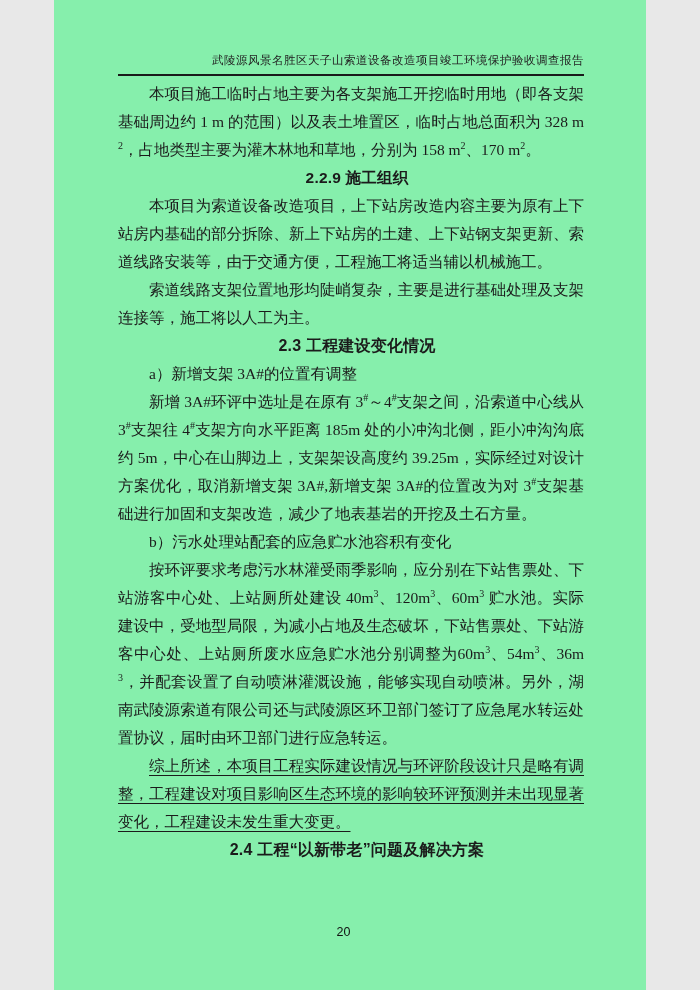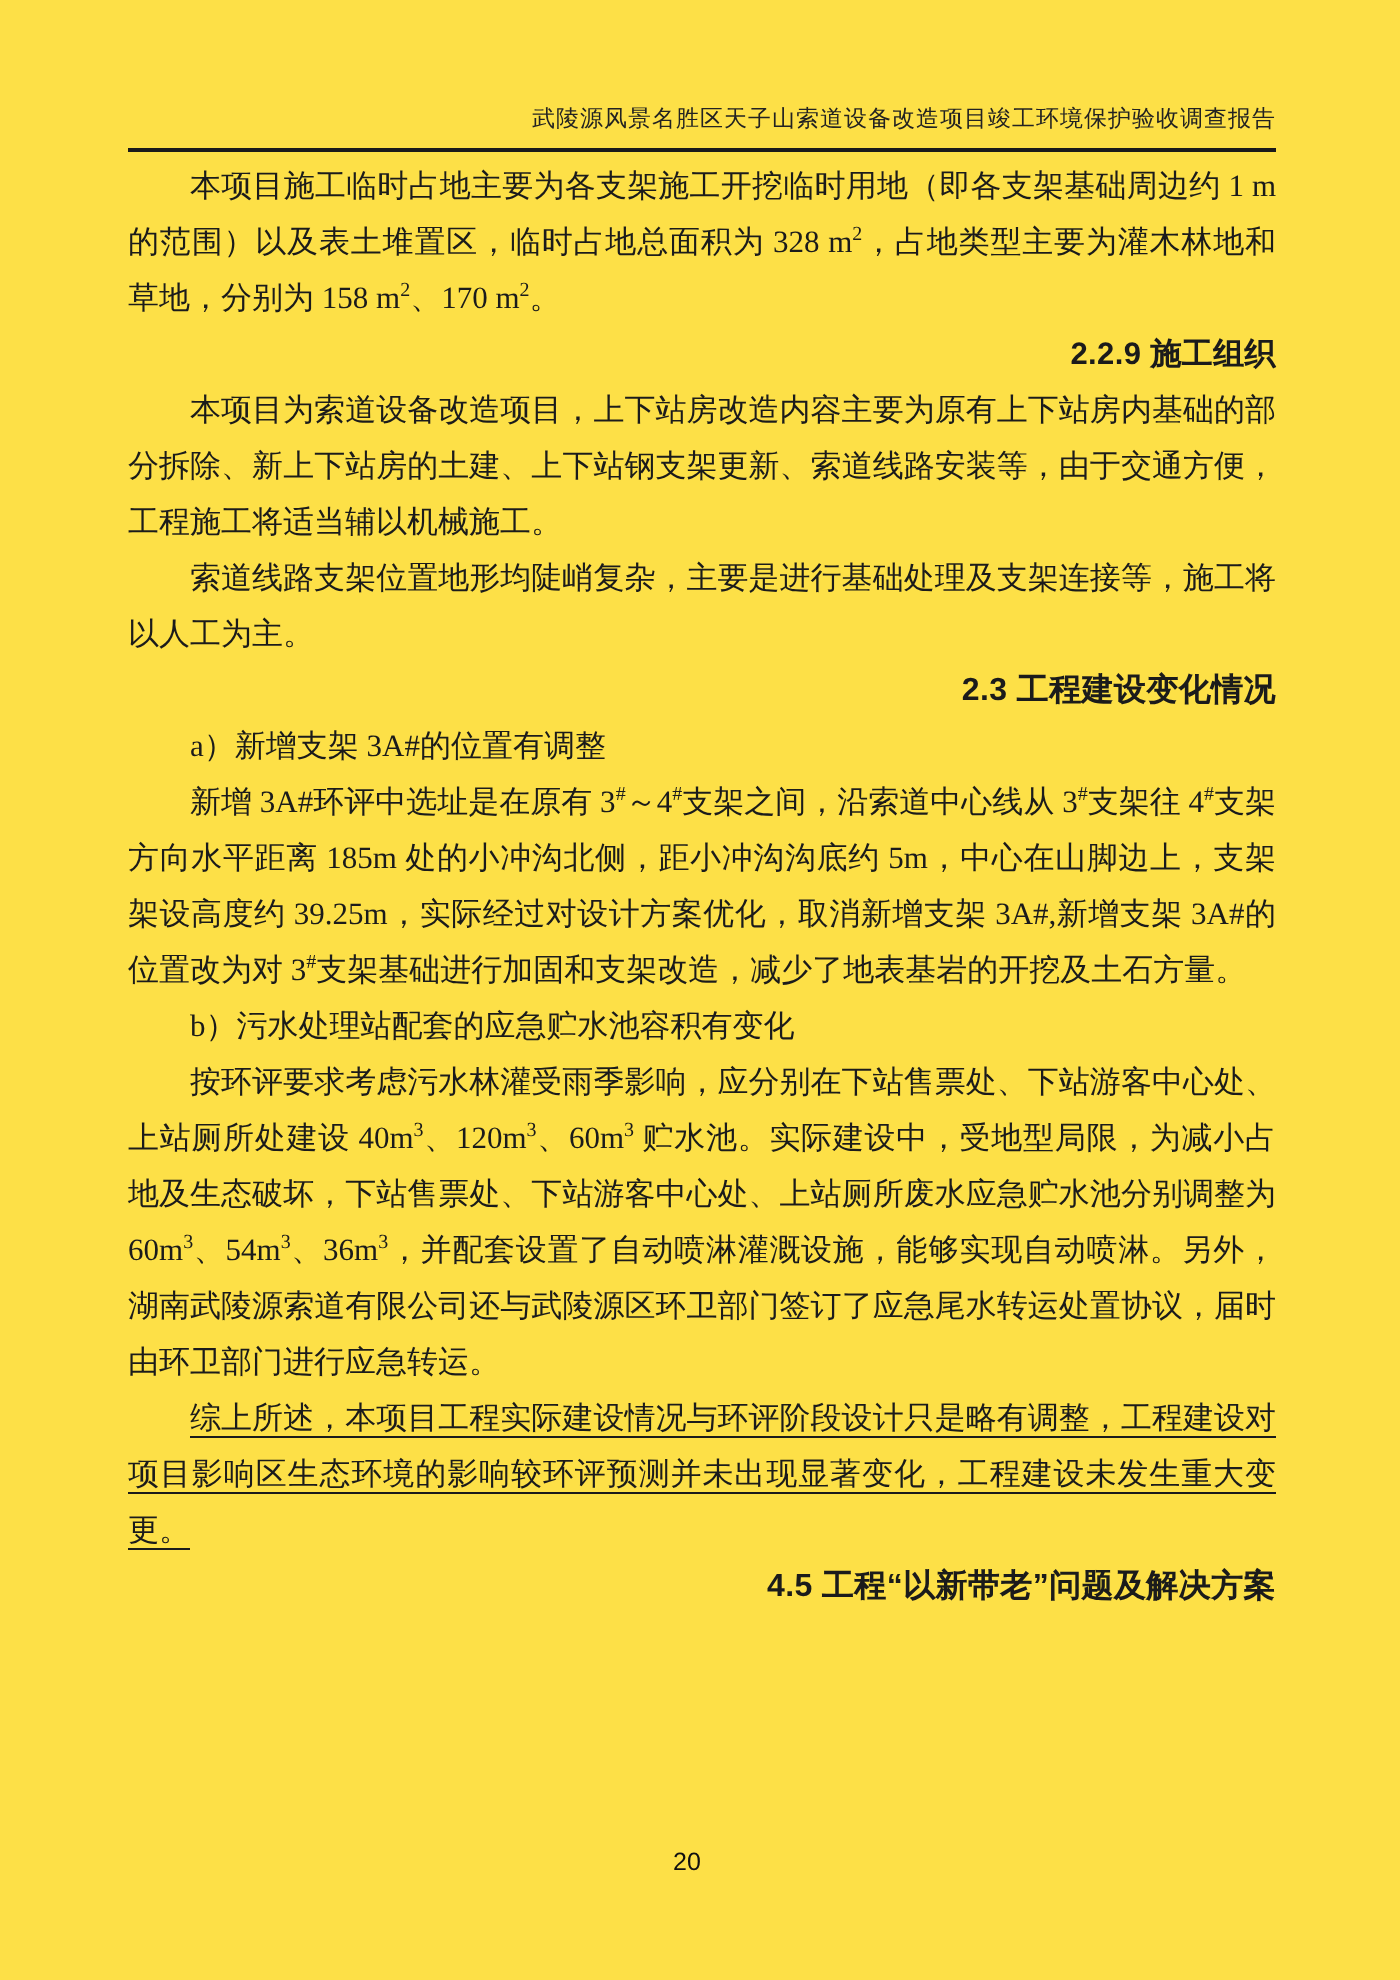--- a/index.html
+++ b/index.html
@@ -1,19 +1,19 @@
 <!DOCTYPE html>
 <html><head>
 <meta charset="utf-8">
 <style>
   html, body { margin: 0; padding: 0; background: #e8e8e8; }
   .page {
-    width: 700px;
+    width: 592px;
     height: 990px;
-    background: #fde047;
+    background: #86efac;
     position: relative;
     margin: 0 auto;
     font-family: "Liberation Serif", "DejaVu Serif", serif;
     color: #1b1b1b;
     box-sizing: border-box;
     overflow: hidden;
   }
   .header {
     position: absolute;
     left: 64px;
@@ -40,21 +40,21 @@
   .block {
     font-size: 15.5px;
     line-height: 28px;
     margin: 0;
     word-break: break-all;
   }
   .block.indent { text-indent: 2em; }
   .block.heading, .block.heading-sub {
     font-family: "Liberation Sans", "DejaVu Sans", sans-serif;
     font-weight: bold;
-    text-align: right;
+    text-align: center;
     letter-spacing: 0.2px;
     margin-left: 12px;
   }
   .block.heading { font-size: 16px; }
   .block.heading-sub { font-size: 15.5px; }
   .block.underlined {
     text-decoration: underline;
     text-underline-offset: 4px;
     text-decoration-thickness: 1px;
   }
@@ -88,19 +88,19 @@
       <div class="block paragraph indent"><span>本项目施工临时占地主要为各支架施工开挖临时用地（即各支架基础周边约 1 m 的范围）以及表土堆置区，临时占地总面积为 328 m</span><sup>2</sup><span>，占地类型主要为灌木林地和草地，分别为 158 m</span><sup>2</sup><span>、170 m</span><sup>2</sup><span>。</span></div>
       <div class="block heading-sub"><span>2.2.9 施工组织</span></div>
       <div class="block paragraph indent"><span>本项目为索道设备改造项目，上下站房改造内容主要为原有上下站房内基础的部分拆除、新上下站房的土建、上下站钢支架更新、索道线路安装等，由于交通方便，工程施工将适当辅以机械施工。</span></div>
       <div class="block paragraph indent"><span>索道线路支架位置地形均陡峭复杂，主要是进行基础处理及支架连接等，施工将以人工为主。</span></div>
       <div class="block heading"><span>2.3 工程建设变化情况</span></div>
       <div class="block paragraph indent"><span>a）新增支架 3A#的位置有调整</span></div>
       <div class="block paragraph indent"><span>新增 3A#环评中选址是在原有 3</span><sup>#</sup><span>～4</span><sup>#</sup><span>支架之间，沿索道中心线从 3</span><sup>#</sup><span>支架往 4</span><sup>#</sup><span>支架方向水平距离 185m 处的小冲沟北侧，距小冲沟沟底约 5m，中心在山脚边上，支架架设高度约 39.25m，实际经过对设计方案优化，取消新增支架 3A#,新增支架 3A#的位置改为对 3</span><sup>#</sup><span>支架基础进行加固和支架改造，减少了地表基岩的开挖及土石方量。</span></div>
       <div class="block paragraph indent"><span>b）污水处理站配套的应急贮水池容积有变化</span></div>
       <div class="block paragraph indent"><span>按环评要求考虑污水林灌受雨季影响，应分别在下站售票处、下站游客中心处、上站厕所处建设 40m</span><sup>3</sup><span>、120m</span><sup>3</sup><span>、60m</span><sup>3</sup><span> 贮水池。实际建设中，受地型局限，为减小占地及生态破坏，下站售票处、下站游客中心处、上站厕所废水应急贮水池分别调整为60m</span><sup>3</sup><span>、54m</span><sup>3</sup><span>、36m</span><sup>3</sup><span>，并配套设置了自动喷淋灌溉设施，能够实现自动喷淋。另外，湖南武陵源索道有限公司还与武陵源区环卫部门签订了应急尾水转运处置协议，届时由环卫部门进行应急转运。</span></div>
       <div class="block paragraph indent underlined"><span>综上所述，本项目工程实际建设情况与环评阶段设计只是略有调整，工程建设对项目影响区生态环境的影响较环评预测并未出现显著变化，工程建设未发生重大变更。</span></div>
-      <div class="block heading"><span>4.5 工程“以新带老”问题及解决方案</span></div>
+      <div class="block heading"><span>2.4 工程“以新带老”问题及解决方案</span></div>
     </div>
 
   <div class="footer">
     <span class="page-number">20</span>
   </div>
 </div>
 
 </body></html>

